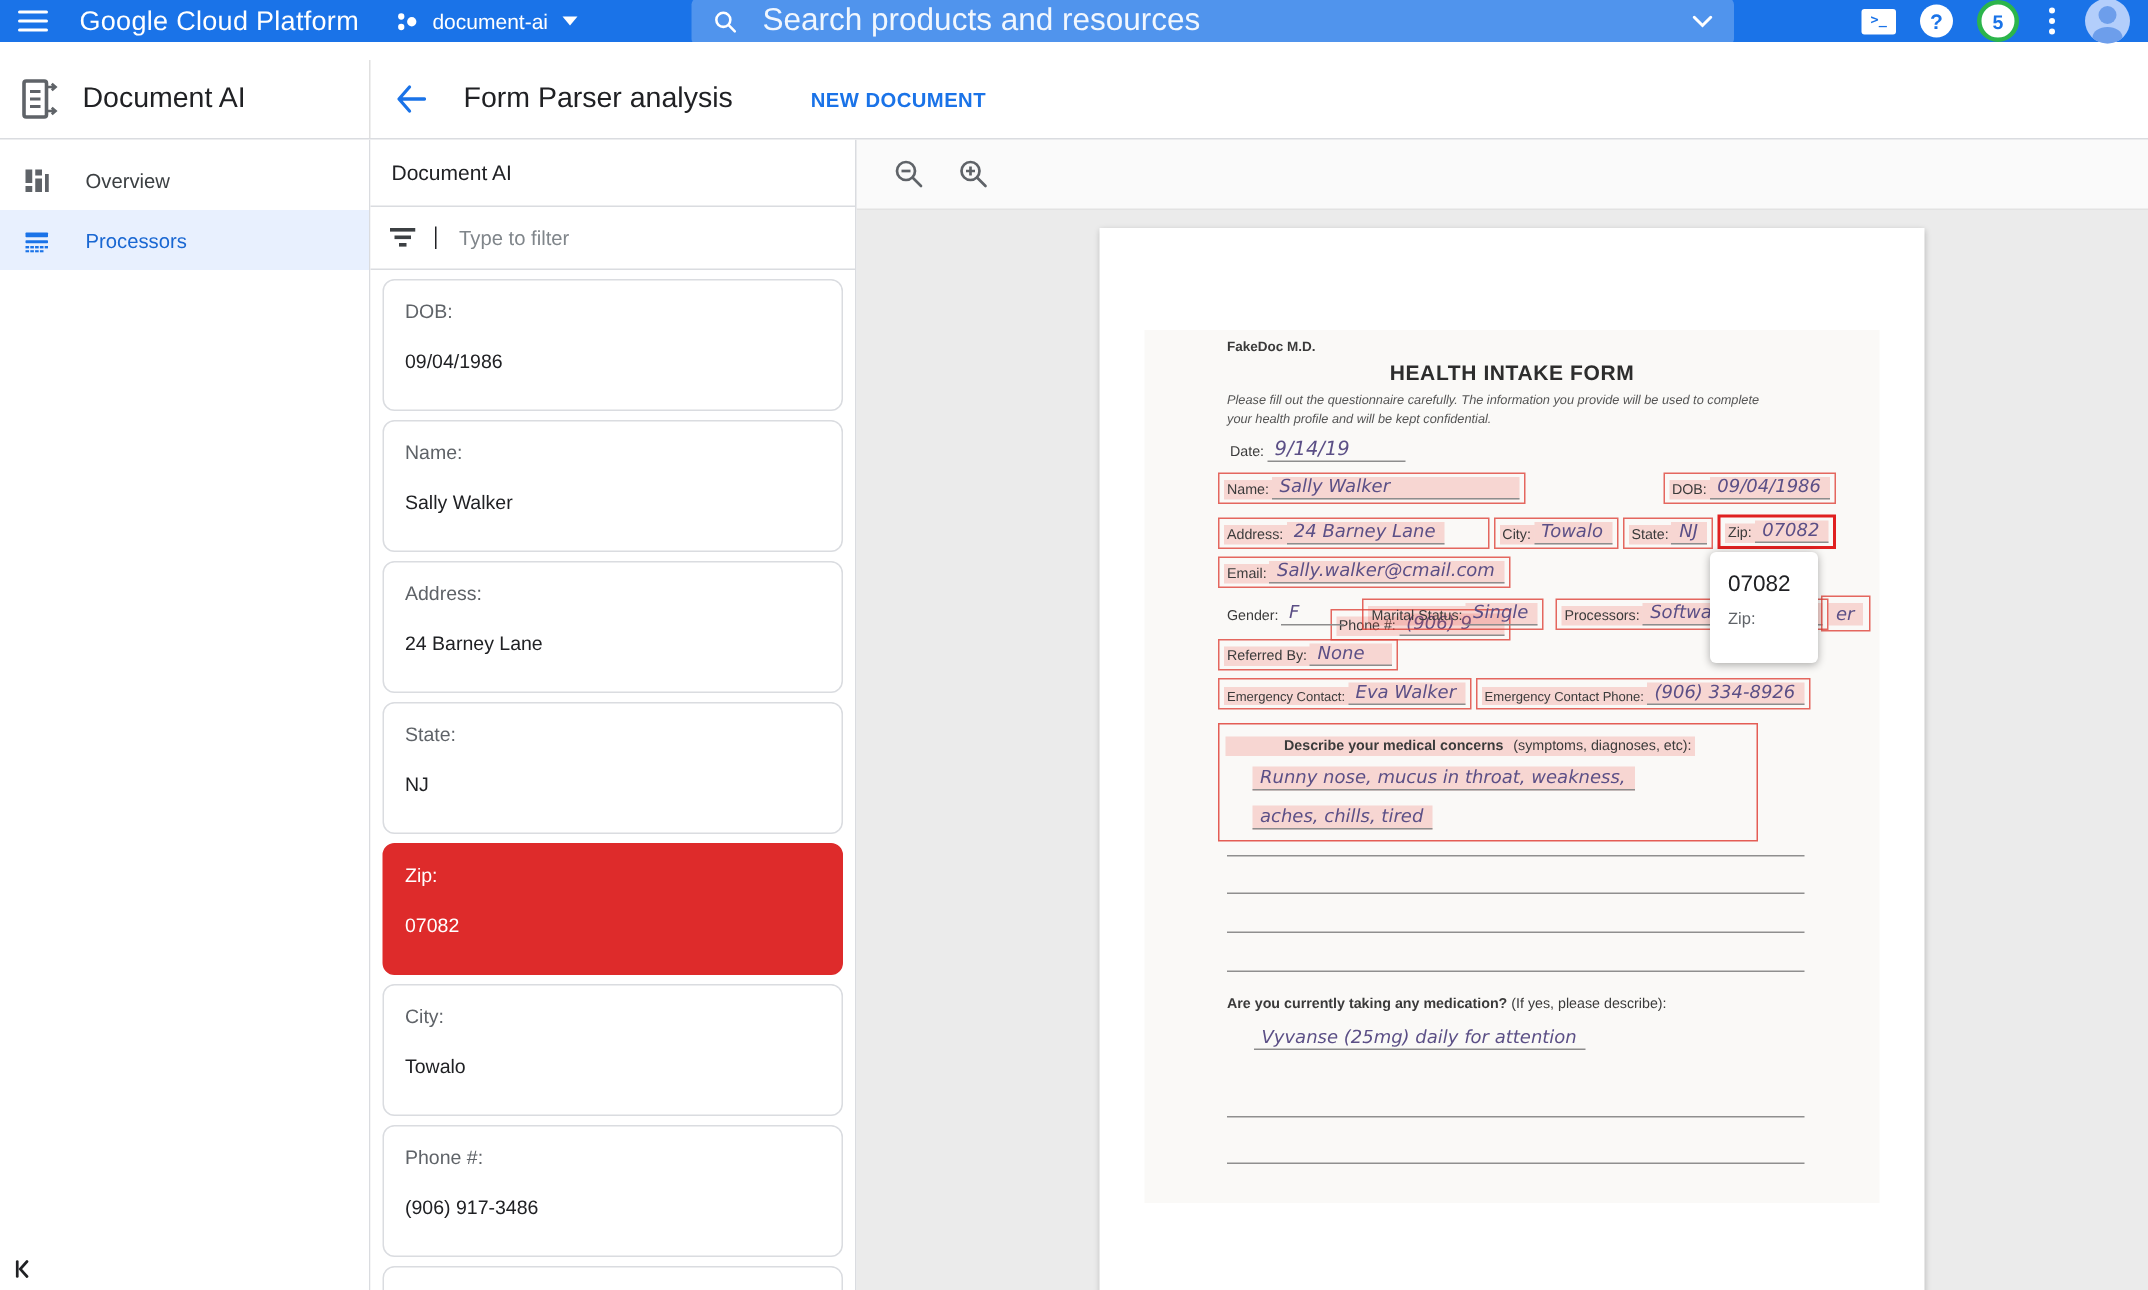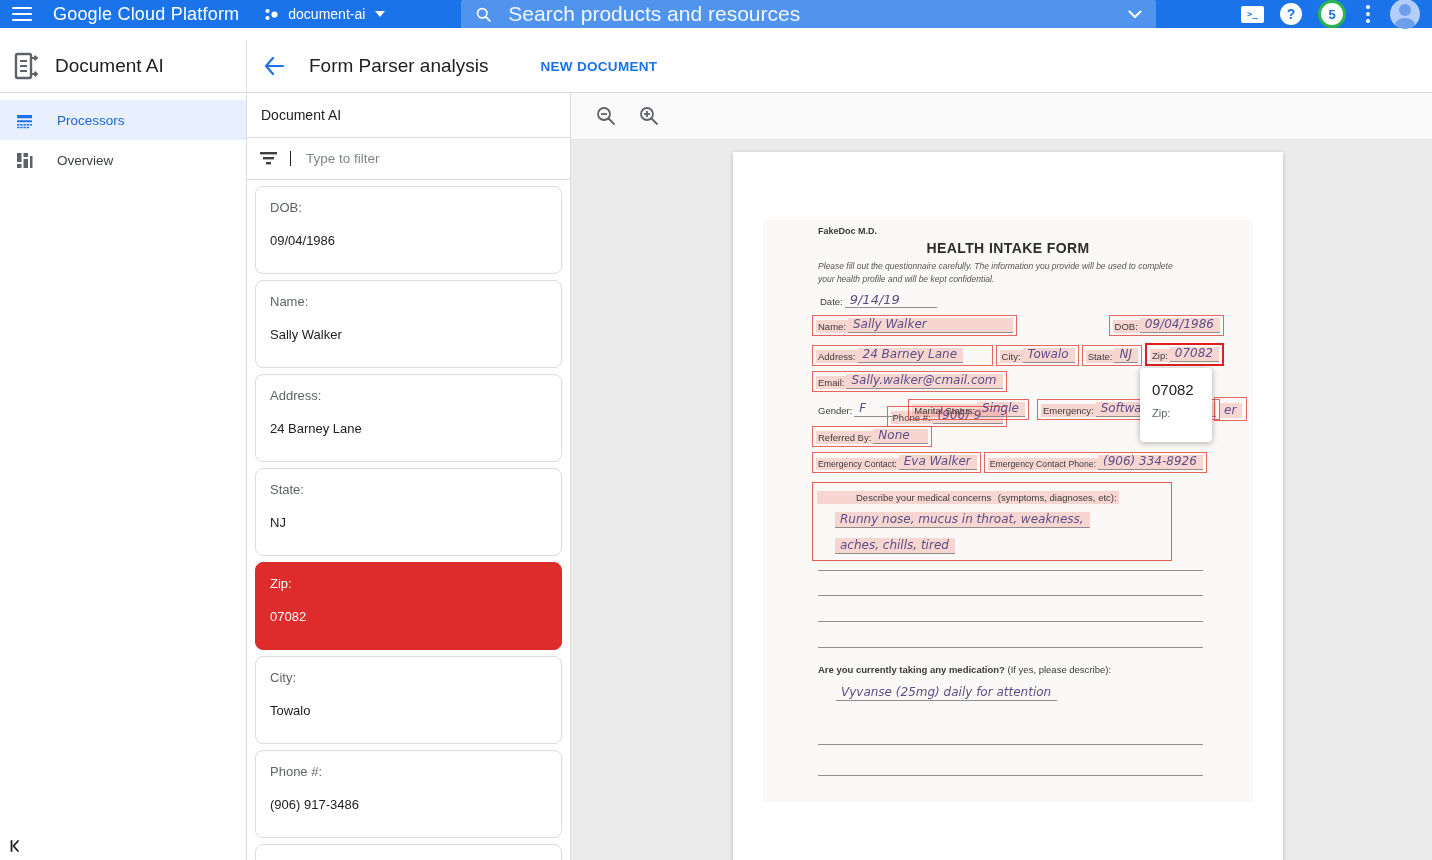--- a/index.html
+++ b/index.html
@@ -163,47 +163,47 @@
   <span class="back-btn">
     <svg width="22" height="20" viewBox="0 0 22 20">
       <path d="M10 2 L3 10 L10 18 M3.5 10 H20" fill="none" stroke="#1a73e8" stroke-width="2.2" stroke-linecap="round" stroke-linejoin="round"></path>
     </svg>
   </span>
   <span class="page-title">Form Parser analysis</span>
   <button class="new-doc-btn">NEW DOCUMENT</button>
 </div>
 
 <div class="sidebar">
+  <div class="side-item">
+    <svg width="19" height="19" viewBox="0 0 19 19">
+      <rect x="2" y="2" width="4.5" height="9" fill="#5f6368"></rect>
+        <rect x="2" y="13" width="4.5" height="4" fill="#5f6368"></rect>
+      <rect x="8.5" y="2" width="4.5" height="4" fill="#5f6368"></rect>
+        <rect x="8.5" y="8" width="4.5" height="9" fill="#5f6368"></rect>
+      <rect x="15" y="5" width="2.5" height="12" fill="#5f6368"></rect>
+    </svg>
+    <span>Overview</span>
+  </div>
   <div class="side-item active">
     <svg width="19" height="19" viewBox="0 0 19 19">
       <rect x="2" y="4" width="15" height="3.2" rx="0.5" fill="#1a73e8"></rect>
       <rect x="2" y="9.2" width="15" height="2" rx="0.5" fill="#1a73e8"></rect>
       <g fill="#1a73e8">
         <rect x="2" y="13" width="2.4" height="1.6"></rect>
           <rect x="5.2" y="13" width="2.4" height="1.6"></rect>
           <rect x="8.4" y="13" width="2.4" height="1.6"></rect>
           <rect x="11.6" y="13" width="2.4" height="1.6"></rect>
           <rect x="14.8" y="13" width="2.2" height="1.6"></rect>
         <rect x="2" y="15.8" width="2.4" height="1.4"></rect>
           <rect x="5.2" y="15.8" width="2.4" height="1.4"></rect>
           <rect x="8.4" y="15.8" width="2.4" height="1.4"></rect>
           <rect x="11.6" y="15.8" width="2.4" height="1.4"></rect>
       </g>
     </svg>
     <span>Processors</span>
-  </div>
-  <div class="side-item">
-    <svg width="19" height="19" viewBox="0 0 19 19">
-      <rect x="2" y="2" width="4.5" height="9" fill="#5f6368"></rect>
-        <rect x="2" y="13" width="4.5" height="4" fill="#5f6368"></rect>
-      <rect x="8.5" y="2" width="4.5" height="4" fill="#5f6368"></rect>
-        <rect x="8.5" y="8" width="4.5" height="9" fill="#5f6368"></rect>
-      <rect x="15" y="5" width="2.5" height="12" fill="#5f6368"></rect>
-    </svg>
-    <span>Overview</span>
   </div>
   <span class="collapse-btn">
     <svg width="16" height="16" viewBox="0 0 16 16">
       <path d="M10 3 L5.5 8 L10 13" fill="none" stroke="#202124" stroke-width="1.8" stroke-linecap="round"></path>
       <line x1="3.5" y1="3" x2="3.5" y2="13" stroke="#202124" stroke-width="1.8" stroke-linecap="round"></line>
     </svg>
   </span>
 </div>
 
 <div class="fields-panel">
@@ -326,21 +326,21 @@
     <div class="frow" style="top:247px; gap:8px;">
       <span class="fg">
         <span class="plabel">Gender:</span>
         <span class="hw" style="min-width:42px;">F</span>
       </span>
       <span class="fg boxed">
         <span class="plabel hl">Marital Status:</span>
         <span class="hw hl">Single</span>
       </span>
       <span class="fg boxed">
-        <span class="plabel hl">Emergency:</span>
+        <span class="plabel hl">Processors:</span>
         <span class="hw hl" style="min-width:120px;">Softwa</span>
       </span>
     </div>
     <span class="er-frag">
       <span class="hw hl nb">er</span>
     </span>
 
     <div class="frow" style="top:274px;">
       <span class="fg boxed">
         <span class="plabel hl">Referred By:</span>
@@ -354,21 +354,21 @@
         <span class="hw hl">Eva Walker</span>
       </span>
       <span class="fg boxed">
         <span class="plabel hl">Emergency Contact Phone:</span>
         <span class="hw hl">(906) 334-8926</span>
       </span>
     </div>
 
     <div class="concerns">
       <div style="padding:4px 0 0 4px; white-space:nowrap;">
-        <span class="plabel hl" style="font-weight:normal;padding-left:39px;">Describe your medical concerns</span><span class="plabel hl"> (symptoms, diagnoses, etc):</span>
+        <span class="plabel hl" style="font-weight:bold;padding-left:39px;">Describe your medical concerns</span><span class="plabel hl"> (symptoms, diagnoses, etc):</span>
       </div>
       <div style="position:absolute; left:22px; top:26px;"><span class="hw hl" style="min-width:318px;">Runny nose, mucus in throat, weakness,</span></div>
       <div style="position:absolute; left:22px; top:52px;"><span class="hw hl" style="min-width:318px;">aches, chills, tired</span></div>
     </div>
 
     <div class="rline" style="left:85px; top:418px; width:385px;"></div>
     <div class="rline" style="left:85px; top:443px; width:385px;"></div>
     <div class="rline" style="left:85px; top:469px; width:385px;"></div>
     <div class="rline" style="left:85px; top:495px; width:385px;"></div>
 

